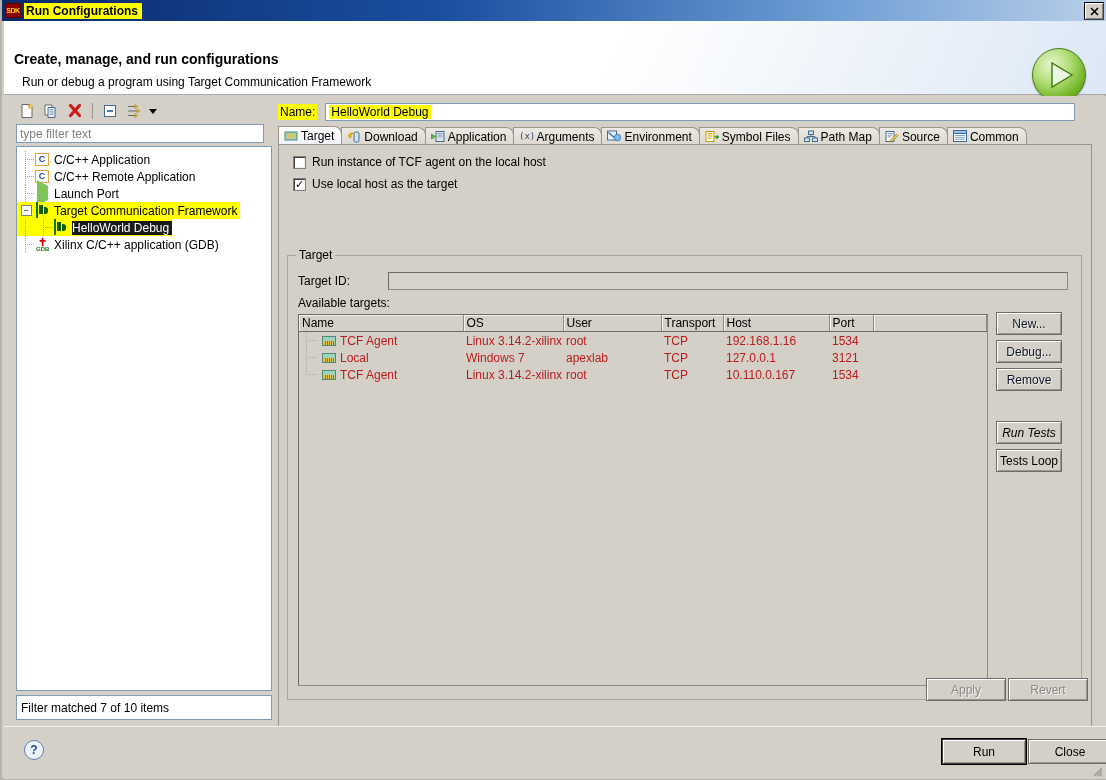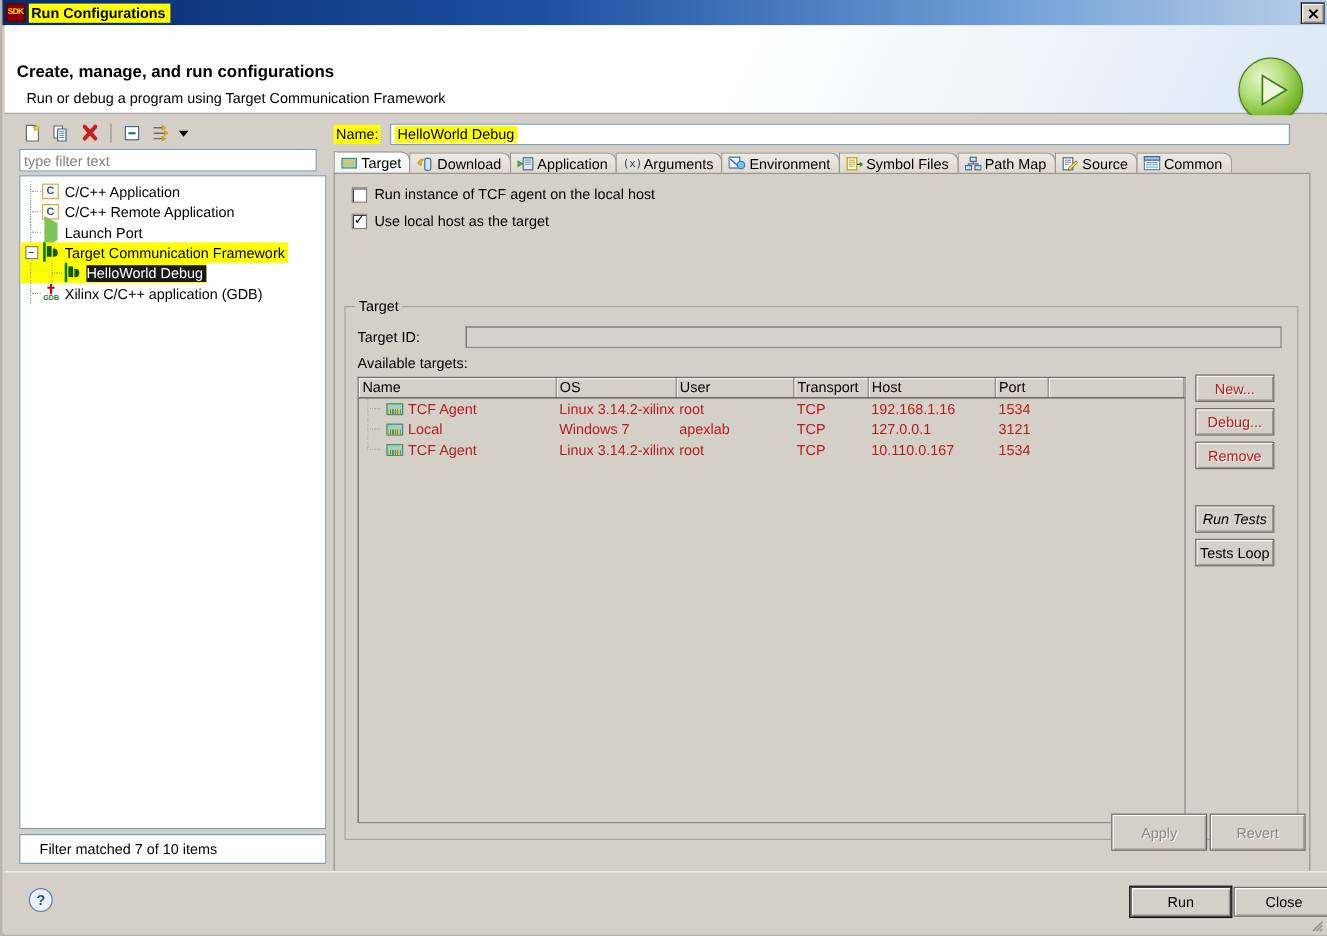--- a/index.html
+++ b/index.html
@@ -105,21 +105,21 @@
     width:9px;height:9px;border:1px solid #808080;background:#fff;
     display:flex;align-items:center;justify-content:center;
     font-size:9px;line-height:7px;font-family:"Liberation Sans",sans-serif;cursor:pointer;
   }
   .ticon{width:16px;height:16px;margin-right:3px;flex:none;position:relative;}
   .tlabel{padding-right:3px;}
   .sel{background:#1a1a1a;color:#fff;}
   #filterstatus{
     position:absolute;left:2px;top:597px;width:256px;height:25px;
     background:#fff;border:1px solid #7f9db9;box-sizing:border-box;
-    font-size:12px;padding:5px 16px;
+    font-size:12px;padding:5px 4px;
   }
   
   .ic-c{
     width:14px;height:13px;background:#fff;border:1px solid #e8a33d;box-sizing:border-box;
     display:flex;align-items:center;justify-content:center;color:#1c4ea8;font-size:9px;font-weight:bold;
     margin-top:1px;
   }
   .ic-play{
     width:0;height:0;border-top:6px solid transparent;border-bottom:6px solid transparent;
     border-left:11px solid #7fc45a;margin:2px 0 0 2px;
@@ -228,25 +228,25 @@
     background:repeating-linear-gradient(to right,#e8c34a 0 1px,#4f8b76 1px 2px);
   }
   
   .sbtn{
     position:absolute;width:66px;height:23px;font-size:12px;
     display:flex;align-items:center;justify-content:center;
     background:#d4d0c8;border:1px solid #6f6b66;
     box-shadow:inset 1px 1px 0 #ffffff, inset -1px -1px 0 #9a968e;
     box-sizing:border-box;cursor:pointer;
   }
-  .sbtn.dis{color:#b91c1c;text-shadow:1px 1px 0 #f2f0ed;cursor:default;}
+  .sbtn.dis{color:#0f172a;text-shadow:1px 1px 0 #f2f0ed;cursor:default;}
   
   #applyrow{position:absolute;left:0;top:580px;width:814px;height:26px;}
   .bbtn{
-    position:absolute;width:80px;height:31px;font-size:12px;
+    position:absolute;width:80px;height:23px;font-size:12px;
     display:flex;align-items:center;justify-content:center;
     background:#d4d0c8;border:1px solid #6f6b66;
     box-shadow:inset 1px 1px 0 #ffffff, inset -1px -1px 0 #9a968e;
     box-sizing:border-box;cursor:pointer;
   }
   .bbtn.dis{color:#8a8a8a;text-shadow:1px 1px 0 #f2f0ed;cursor:default;}
   
   #footer{
     position:absolute;left:2px;top:726px;width:1102px;height:52px;
     background:#d4d0c8;border-top:1px solid #f3f1ee;

